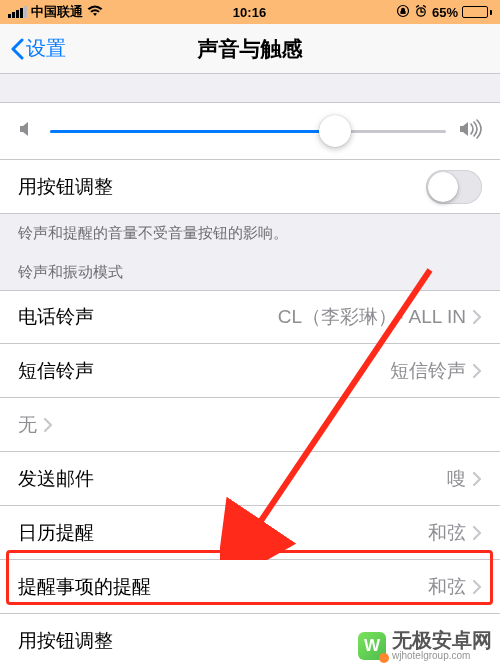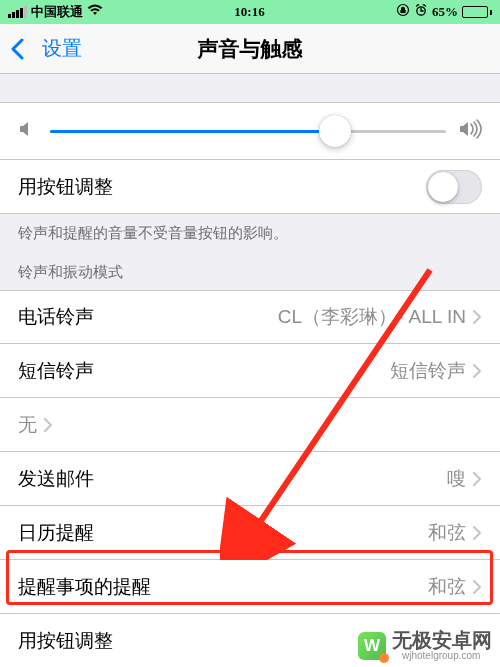--- a/index.html
+++ b/index.html
@@ -6,50 +6,49 @@
   body {
     width: 500px;
     height: 667px;
     font-family: -apple-system, "Helvetica Neue", Arial, sans-serif;
     background: #efeff4;
     position: relative;
     overflow: hidden;
   }
   .status-bar {
     height: 24px;
-    background: #86efac;
+    background: #fdba74;
     display: flex;
     align-items: center;
     justify-content: space-between;
     padding: 0 8px;
     font-size: 13px;
     font-weight: 600;
     color: #000;
-    font-family: Liberation Serif, serif;
   }
   .status-left, .status-right { display: flex; align-items: center; gap: 4px; }
   .signal-bars { display: inline-flex; align-items: flex-end; gap: 1px; height: 12px; }
   .signal-bars span { width: 3px; background: #000; display: inline-block; }
   .signal-bars span:nth-child(1){height:4px;} .signal-bars span:nth-child(2){height:6px;}
   .signal-bars span:nth-child(3){height:8px;} .signal-bars span:nth-child(4){height:10px;}
   .signal-bars span:nth-child(5){height:12px; background:#bbb;}
   .battery { display: inline-flex; align-items: center; gap: 2px; }
   .battery-body { width: 26px; height: 12px; border: 1px solid #000; border-radius: 2px; position: relative; padding:1px; }
   .battery-fill { height: 100%; width: 65%; background: #000; border-radius:1px; }
   .battery-cap { width: 2px; height: 5px; background: #000; border-radius: 0 1px 1px 0; }
   .nav-bar {
     height: 50px;
     background: #f8f8f8;
     border-bottom: 1px solid #c8c7cc;
     display: flex;
     align-items: center;
     position: relative;
   }
   .nav-back {
-    display: flex; align-items: center; gap: 18px;
+    display: flex; align-items: center; gap: 2px;
     color: #007aff; font-size: 20px;
     padding-left: 10px;
     position: absolute; left: 0;
   }
   .nav-title {
     margin: 8px auto;
     font-size: 21px; font-weight: 600; color: #000;
   }
   .section-spacer { height: 28px; }
   .slider-row {
@@ -123,21 +122,21 @@
     background: linear-gradient(135deg,#6de04a,#3bb63a);
     color: #fff; font-weight: 900; font-size: 17px;
     display: flex; align-items: center; justify-content: center;
     position: relative;
   }
   .wm-logo::after{
     content:""; position:absolute; right:-3px; bottom:-3px;
     width:10px; height:10px; background:#ff7a18; border-radius:50%;
   }
   .wm-text { font-size: 20px; color: #444; font-weight: 600; line-height:1; }
-  .wm-sub { font-size: 10px; color: #888; margin-left: 10px; }
+  .wm-sub { font-size: 10px; color: #888; }
   .speaker-icon { color:#8e8e93; }
 </style>
 </head>
 <body>
 
 <div class="status-bar">
   <div class="status-left">
     <span class="signal-bars">
         <span></span>
         <span></span>

